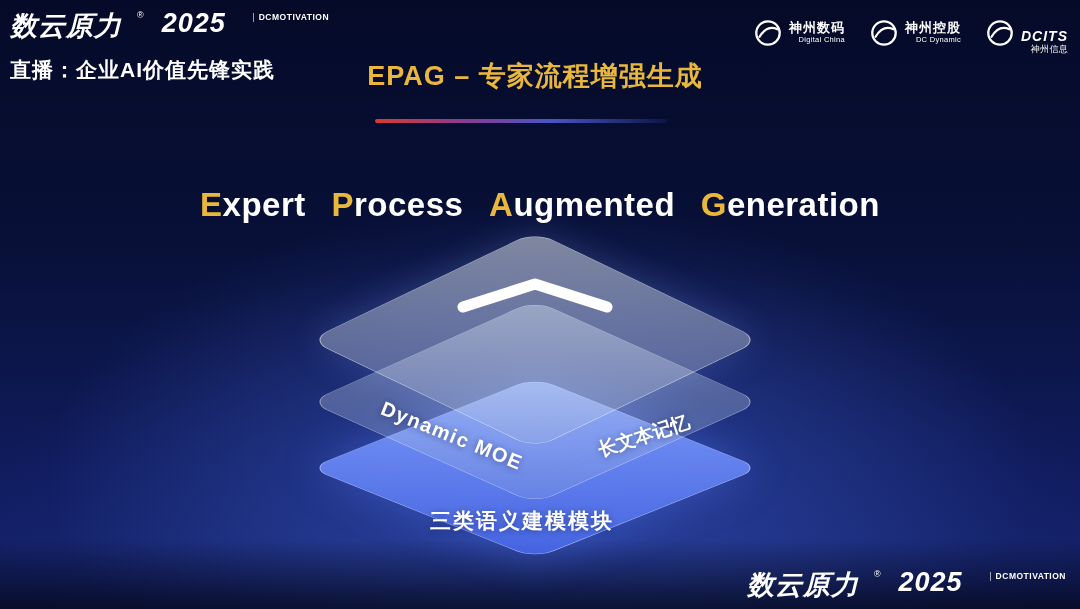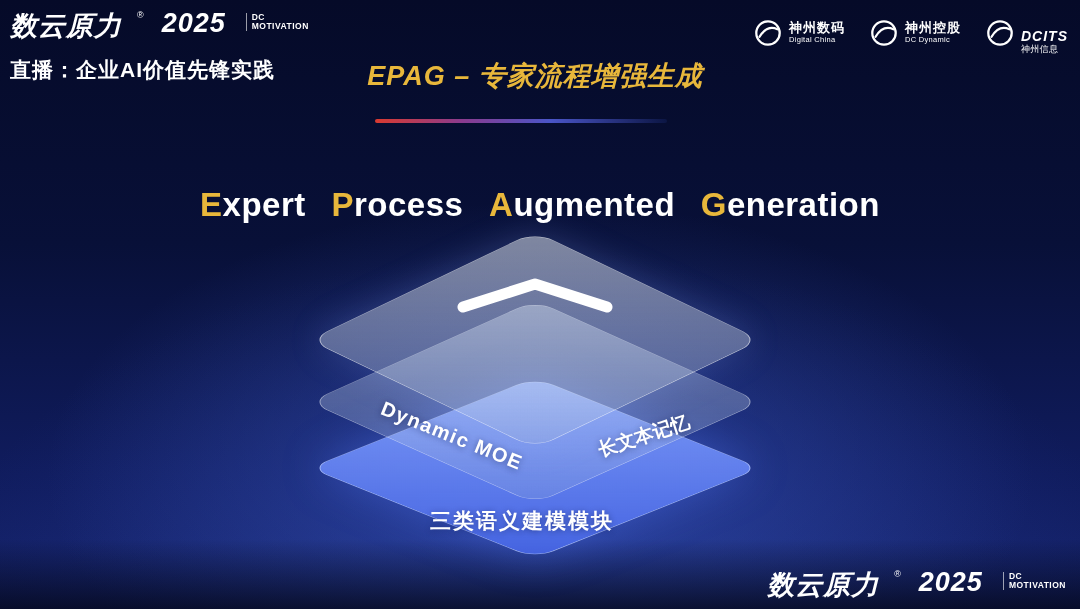--- a/index.html
+++ b/index.html
@@ -21,34 +21,34 @@
     pointer-events: none;
   }
 
   
   .brand { position: absolute; display: flex; align-items: flex-start; color: #fff; z-index: 10; gap: 15px; }
   .brand-topleft { left: 10px; top: 8px; }
   .brand-bottomright { right: 14px; bottom: 6px; }
   .brand-name { font-size: 27px; font-weight: bold; letter-spacing: 1px; font-style: italic; }
   .brand-reg { font-size: 9px; margin-top: 2px; }
   .brand-year { font-size: 27px; font-weight: bold; font-style: italic; margin-left: 3px; letter-spacing: 1px; }
-  .brand-tag { display: flex; flex-direction: column; margin-left: 5px; margin-top: 5px; line-height: 1.05;
+  .brand-tag { display: flex; flex-direction: row; margin-left: 12px; margin-top: 5px; line-height: 1.05;
                border-left: 1px solid rgba(255,255,255,0.6); padding-left: 5px; }
   .brand-tag span { font-size: 8.5px; letter-spacing: 0.5px; font-weight: bold; }
 
   
   .live-label {
     position: absolute; left: 10px; top: 56px; z-index: 10;
     color: #ffffff; font-size: 21px; font-weight: bold; letter-spacing: 1px;
   }
 
   
   .page-title {
     position: absolute; left: 535px; top: 58px; transform: translateX(-50%); z-index: 10;
-    color: #E8B73B; font-size: 27px; font-weight: bold; letter-spacing: 1px; white-space: nowrap; font-style: italic;
+    color: #E8B73B; font-size: 27px; font-weight: bold; letter-spacing: 1px; white-space: nowrap;
   }
   .title-divider {
     position: absolute; left: 375px; top: 119px; width: 292px; height: 4px; border-radius: 2px; z-index: 10;
     background: linear-gradient(90deg, #D93A30 0%, #8a3b8f 30%, #4a55c8 60%, rgba(40,70,180,0.15) 100%);
   }
 
   
   .subtitle {
     position: absolute; left: 0; right: 0; top: 150px; text-align: center; z-index: 10;
     color: #ffffff; font-size: 33px; font-weight: bold; letter-spacing: 0.5px; margin-top: 36px;
@@ -88,21 +88,21 @@
     text-shadow: 0 1px 6px rgba(10,20,60,0.45);
   }
   .chevron-wrap { position: absolute; left: 535px; top: 297px; transform: translate(-50%,-50%); z-index: 5; }
   .label-top    { left: 535px; top: 347px; transform: translate(-50%,-50%); font-size: 19px; }
   .label-dynamic{ left: 452px; top: 436px; transform: translate(-50%,-50%) rotate(22deg);
                   font-size: 20px; font-weight: 600; letter-spacing: 1.5px; }
   .label-long   { left: 644px; top: 436px; transform: translate(-50%,-50%) rotate(-18deg); font-size: 19px; }
   .label-bottom { left: 522px; top: 521px; transform: translate(-50%,-50%); font-size: 21px; letter-spacing: 2px; }
 
   
-  .partners { position: absolute; right: 12px; top: 12px; display: flex; gap: 24px; z-index: 10; }
+  .partners { position: absolute; right: 12px; top: 12px; display: flex; gap: 24px; z-index: 10; text-align: right; }
   .partner { display: flex; align-items: center; gap: 6px; color: #fff; }
   .partner-texts { display: flex; flex-direction: column; line-height: 1.15; }
   .partner-cn { font-size: 13px; font-weight: bold; letter-spacing: 1px; }
   .partner-en { font-size: 7.5px; letter-spacing: 0.3px; }
   .partner-dcits .partner-cn { font-style: italic; font-size: 14px; margin-top: 16px; }
   .partner-dcits .partner-en { font-size: 9px; }
   .logo-icon svg { display: block; }
 </style>
 </head>
 <body>

